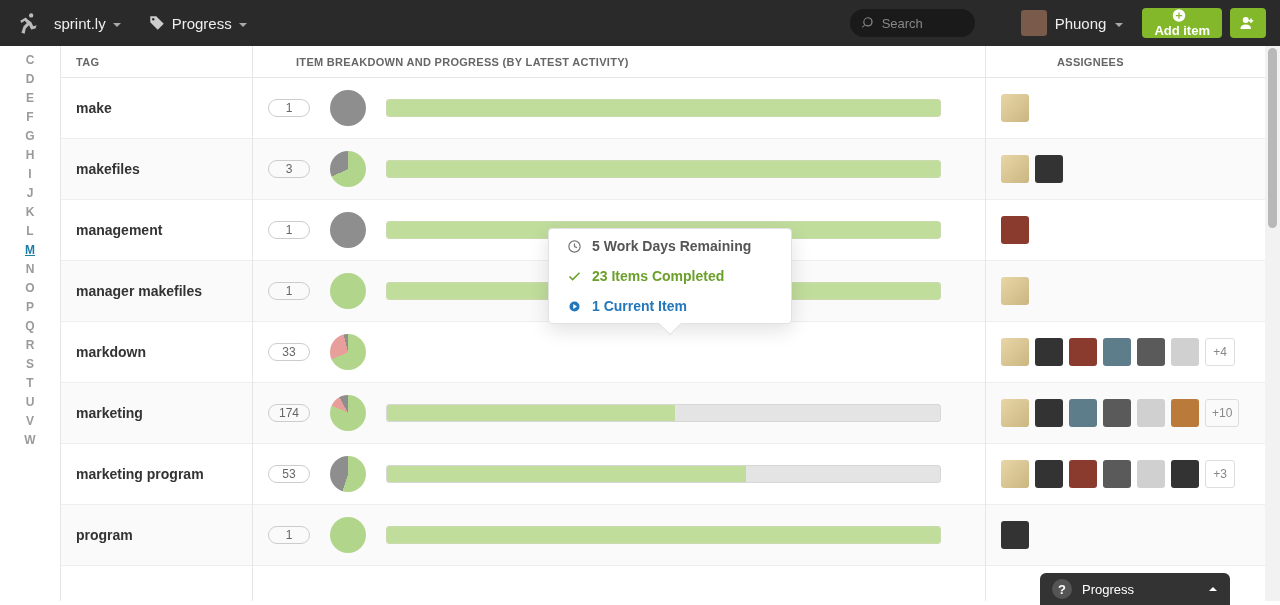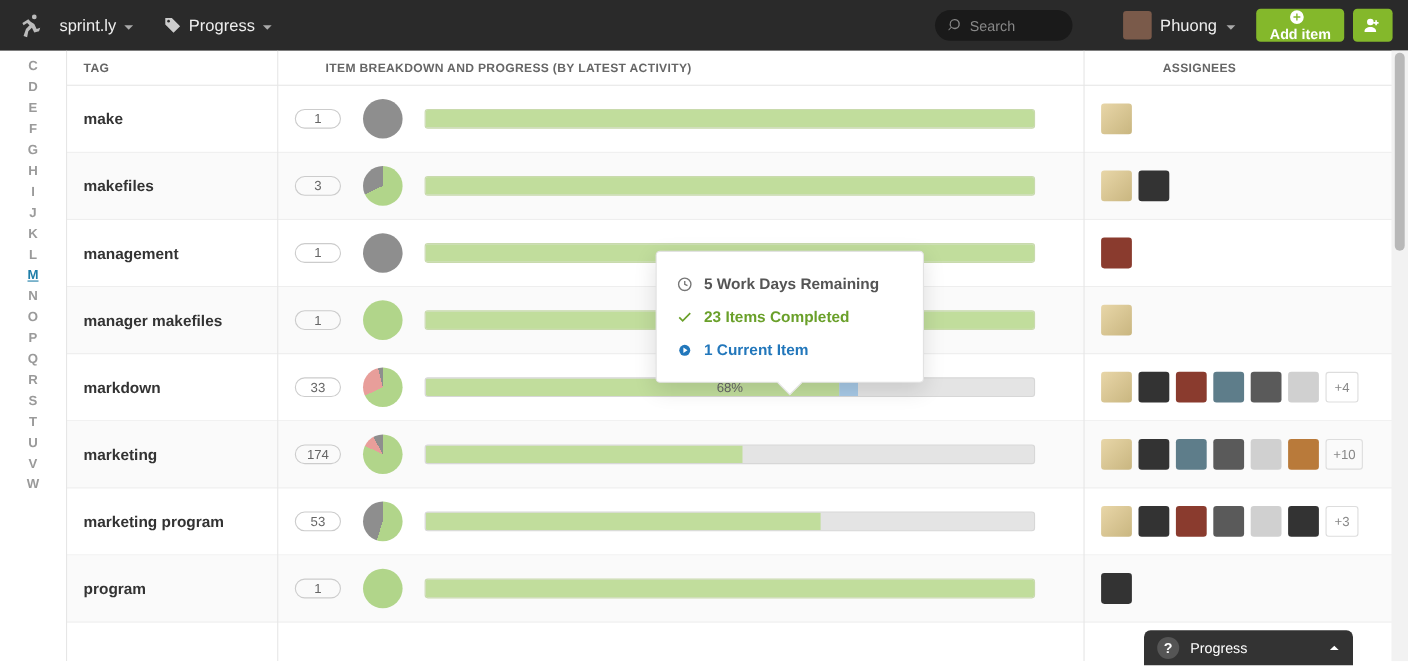--- a/index.html
+++ b/index.html
@@ -64,21 +64,21 @@
   .av.c1{background:linear-gradient(135deg,#e8d6a8,#c9b680);} 
   .av.c2{background:#333;}
   .av.c3{background:#8a3b2e;}
   .av.c4{background:#5e7d8a;}
   .av.c5{background:#5a5a5a;}
   .av.c6{background:#d0d0d0;}
   .av.c7{background:#b97a3a;}
   .more-pill{ min-width:30px; height:28px; border:1px solid #ddd; border-radius:3px; display:inline-flex; align-items:center; justify-content:center; font-size:12px; color:#888; padding:0 6px; cursor:pointer;}
 
   
-  .tooltip { position:absolute; left:536px; top:182px; width:244px; background:#fff; border:1px solid #e2e2e2; border-radius:4px; box-shadow:0 6px 20px rgba(0,0,0,.12); padding:14px 18px; z-index:50;}
+  .tooltip { position:absolute; left:488px; top:182px; width:244px; background:#fff; border:1px solid #e2e2e2; border-radius:4px; box-shadow:0 6px 20px rgba(0,0,0,.12); padding:2px 18px; z-index:50;}
   .tooltip .line{ display:flex; align-items:center; gap:10px; padding:7px 0; font-size:14px; font-weight:700;}
   .tooltip .line.gray{ color:#555;}
   .tooltip .line.green{ color:#6aa02a;}
   .tooltip .line.blue{ color:#2277bb;}
   .tooltip svg{width:15px;height:15px;flex-shrink:0;}
   .tooltip .arrow { position:absolute; left:50%; margin-left:-8px; bottom:-9px; width:16px; height:16px; background:#fff; border-right:1px solid #e2e2e2; border-bottom:1px solid #e2e2e2; transform:rotate(45deg);}
 
   
   .support { position:absolute; right:50px; bottom:0; width:190px; height:32px; background:#333; border-radius:6px 6px 0 0; display:flex; align-items:center; color:#fff; padding:0 12px; gap:10px; cursor:pointer;}
   .support .q{ width:20px; height:20px; border-radius:50%; background:#555; display:flex; align-items:center; justify-content:center; font-size:13px; font-weight:700;}
@@ -243,27 +243,20 @@
           </div>
           <div class="asg-cell">
             <span class="av c1"></span>
           </div>
         </div>
         <div class="row">
           <div class="tag-cell">markdown</div>
           <div class="mid-cell">
             <span class="count-pill">33</span>
             <span class="pie" style="background: conic-gradient(rgb(177, 213, 138) 0deg, rgb(177, 213, 138) 244.8deg, rgb(232, 158, 154) 244.8deg, rgb(232, 158, 154) 345.6deg, rgb(142, 142, 142) 345.6deg, rgb(142, 142, 142) 360deg);"></span>
-            <div class="bar-wrap">
-              <div class="bar" style="border-color: rgb(215, 215, 215);">
-                <div class="done" style="width: 68%;"></div>
-                <div class="current" style="left: 68%; width: 3%;"></div>
-                <div class="label">68%</div>
-              </div>
-            </div>
           </div>
           <div class="asg-cell">
             <span class="av c1"></span>
             <span class="av c2"></span>
             <span class="av c3"></span>
             <span class="av c4"></span>
             <span class="av c5"></span>
             <span class="av c6"></span>
             <span class="more-pill">+4</span>
           </div>

